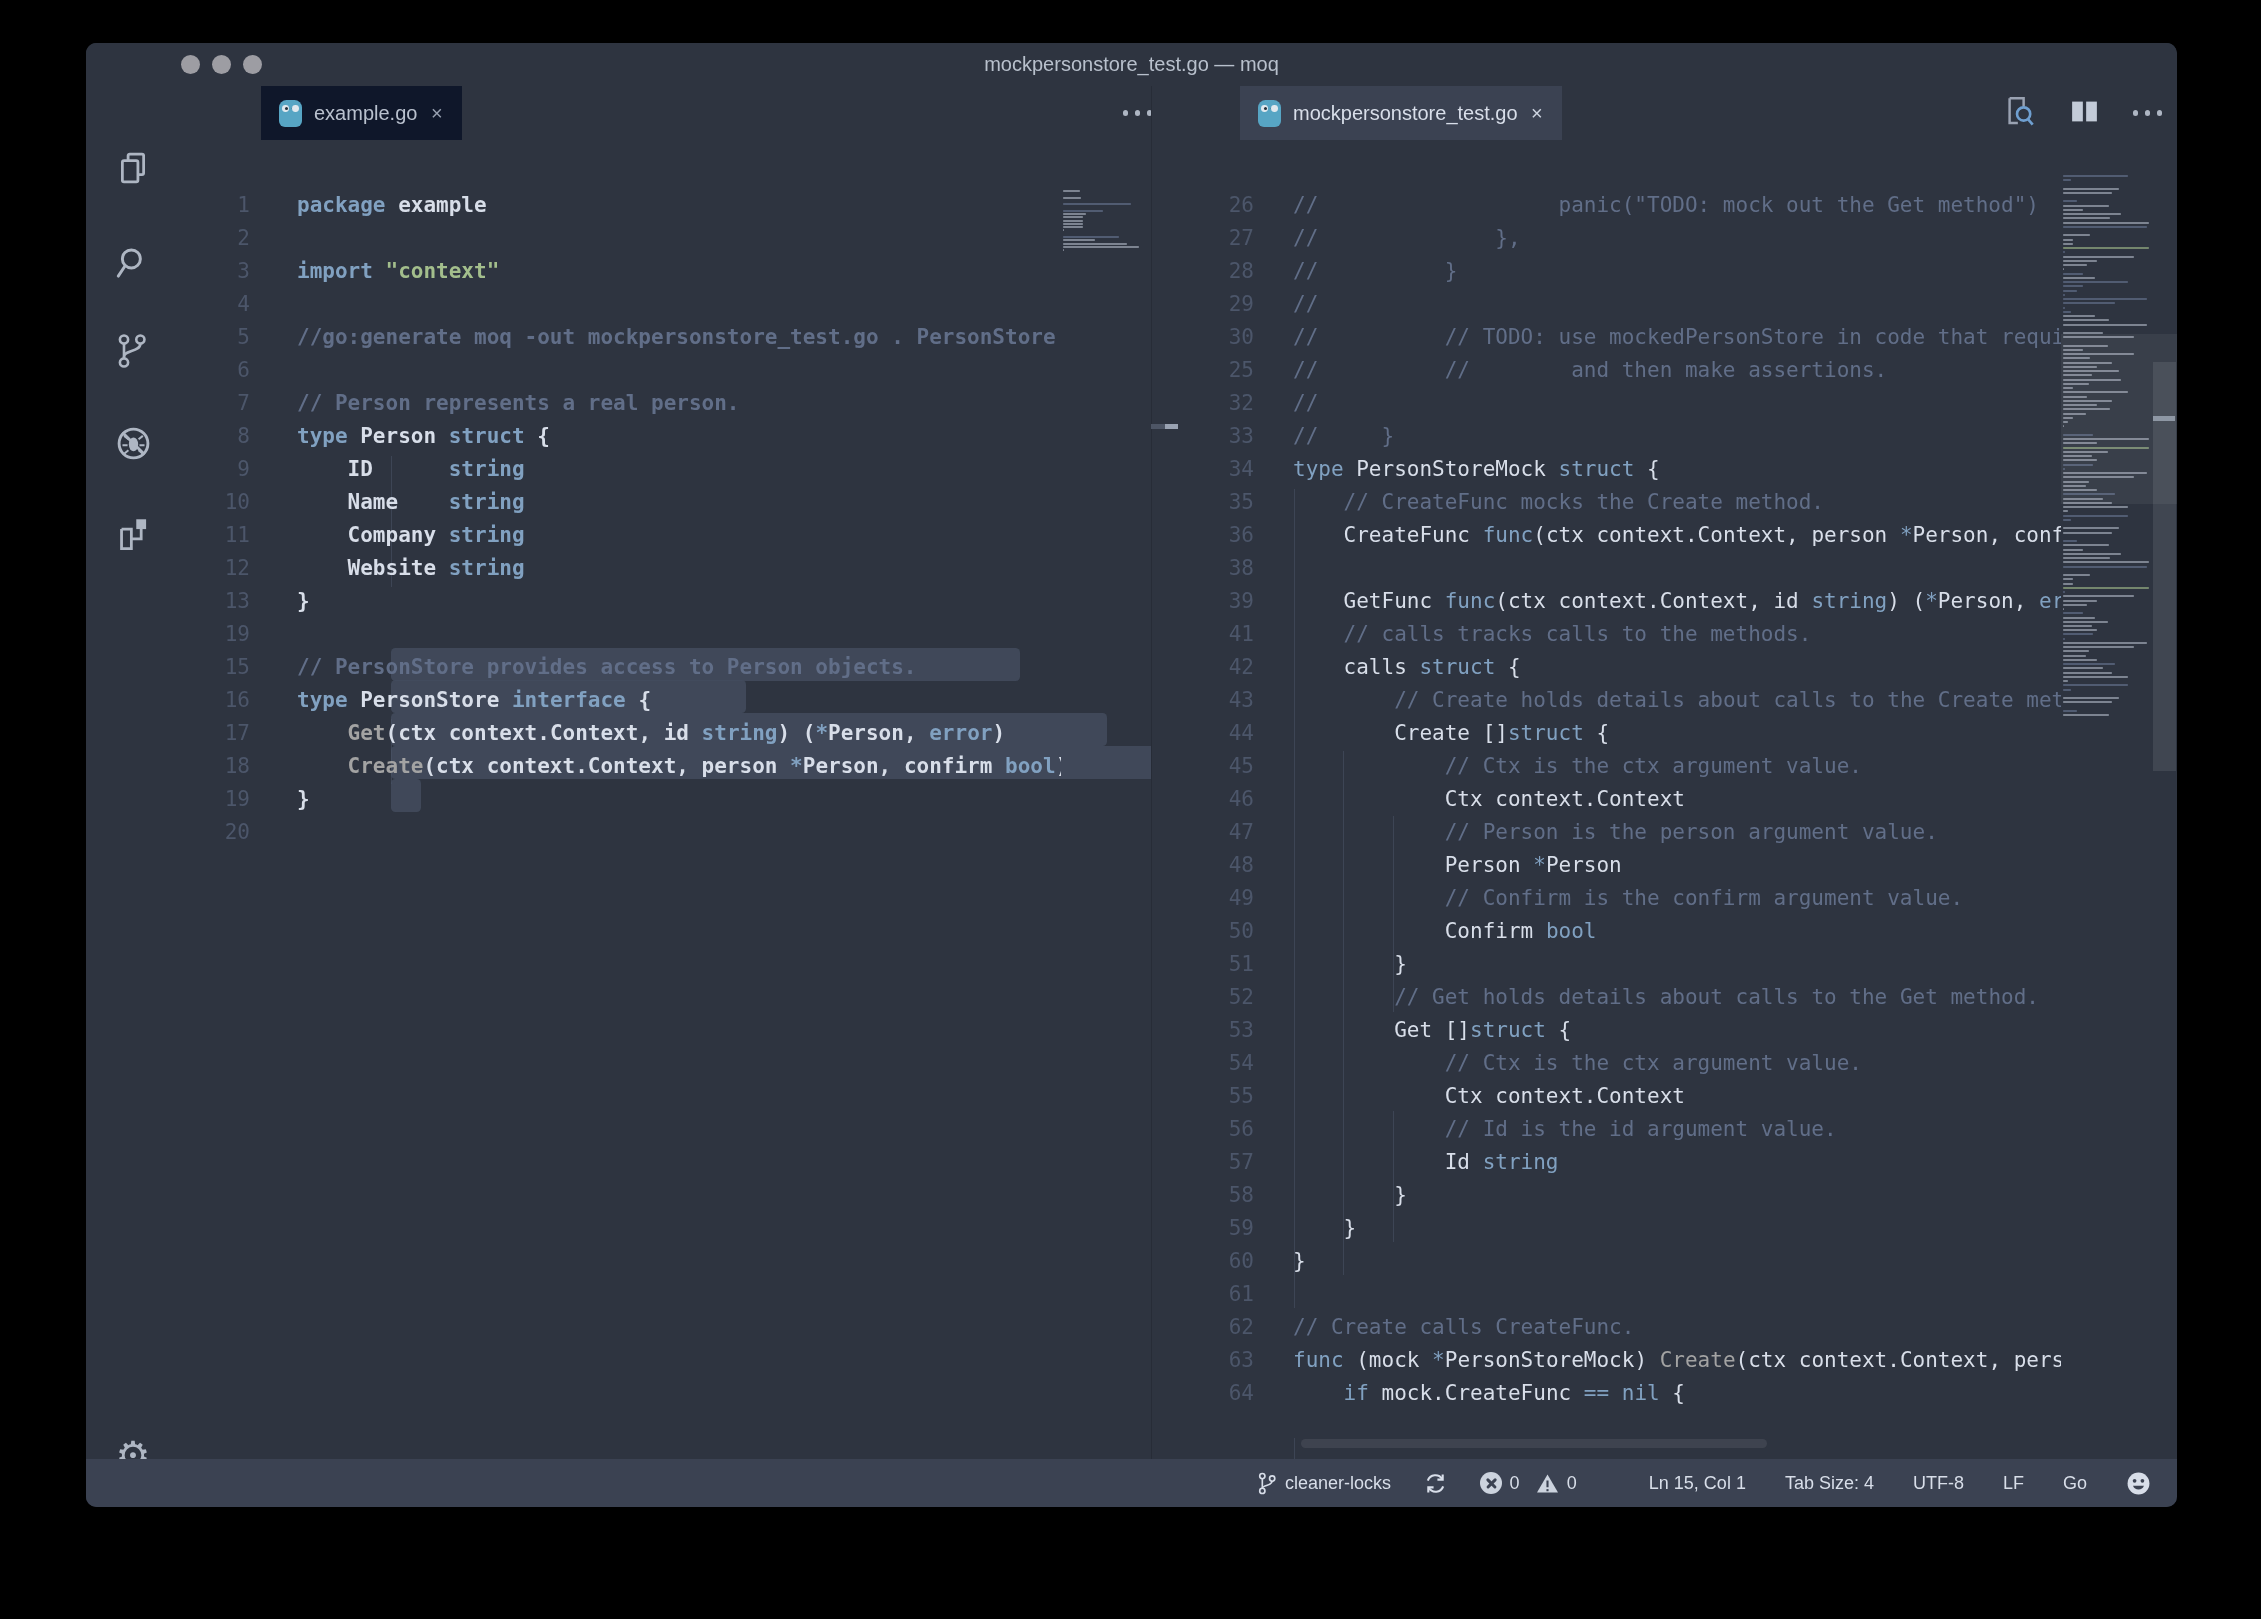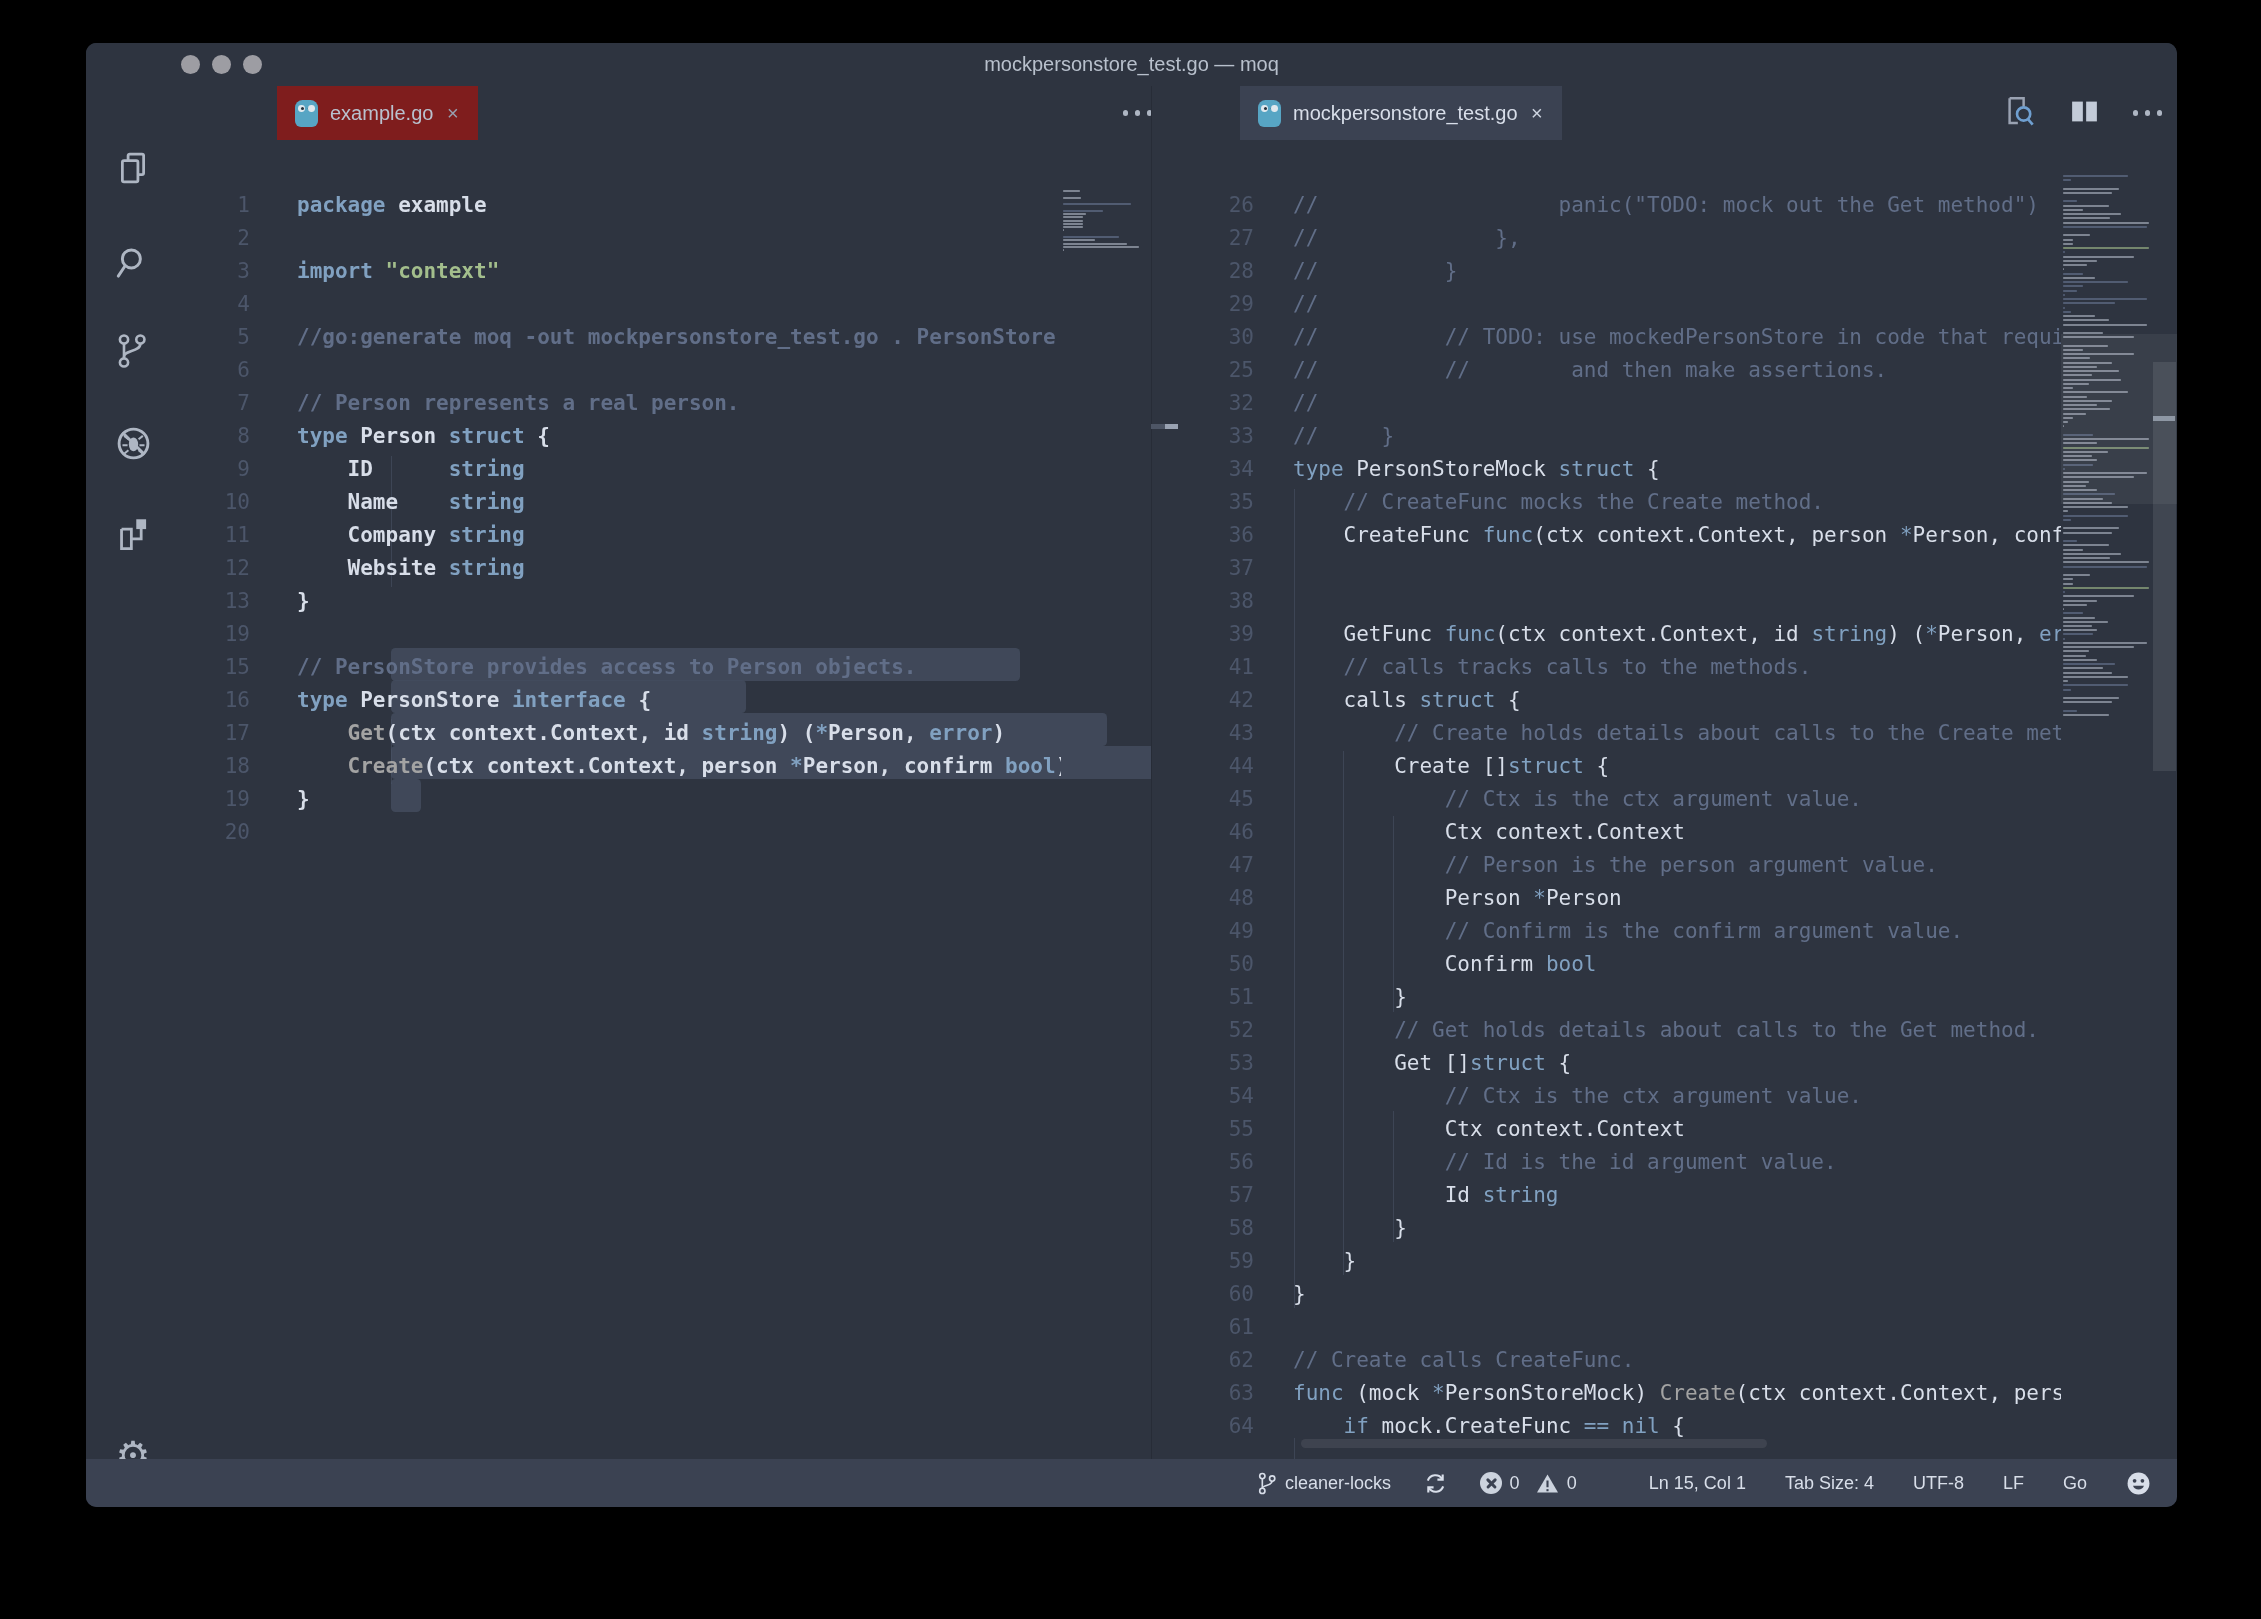--- a/index.html
+++ b/index.html
@@ -18,21 +18,21 @@
   #activitybar { position:absolute; left:0; top:43px; width:94px; height:1373px; background:#2e3440; }
   .ab-icon { position:absolute; left:0; width:94px; height:76px; display:flex; align-items:center; justify-content:center; }
   .ab-icon svg { display:block; }
   #gear-item { font-size:39px; color:#aeb6c3; }
 
   
   .tabbar { position:absolute; top:43px; height:54px; background:#2e3440; }
   #tabbar-left  { left:94px;  width:971px; }
   #tabbar-right { left:1065px; width:1027px; }
   .tab { position:absolute; top:0; height:54px; display:flex; align-items:center; padding:0 18px; gap:12px; }
-  #tab-example { left:97px; background:#7f1d1d; }
+  #tab-example { left:81px; background:#0f172a; }
   #tab-mock { left:89px; background:#3b4252; }
   .tab-label { font-size:20px; }
   #tab-example .tab-label { color:#b9c1ce; }
   #tab-mock .tab-label { color:#d8dee9; }
   .tab-close { font-size:20px; color:#97a0b0; padding:0 1.5px; }
   #tab-mock .tab-close { color:#cdd4e0; }
   .gopher { width:23px; height:27px; background:#57a5c4; border-radius:7.6px 7.6px 6px 6px; position:relative; }
   .gopher:before, .gopher:after { content:""; position:absolute; top:5.3px; width:6.8px; height:6.8px;
       background:#dfe8ee; border-radius:50%; }
   .gopher:before { left:3px; } .gopher:after { right:3px; }
@@ -347,24 +347,20 @@
           <span class="ln">34</span>
           <pre class="code"><span class="tk-k">type</span><span class="tk-d"> PersonStoreMock </span><span class="tk-k">struct</span><span class="tk-d"> {</span></pre>
         </div>
         <div class="crow">
           <span class="ln">35</span>
           <pre class="code"><span class="tk-d">    </span><span class="tk-c">// CreateFunc mocks the Create method.</span></pre>
         </div>
         <div class="crow">
           <span class="ln">36</span>
           <pre class="code"><span class="tk-d">    CreateFunc </span><span class="tk-k">func</span><span class="tk-d">(ctx context.Context, person </span><span class="tk-k">*</span><span class="tk-d">Person, confirm </span></pre>
-        </div>
-        <div class="crow">
-          <span class="ln">37</span>
-          <pre class="code"></pre>
         </div>
         <div class="crow">
           <span class="ln">38</span>
         </div>
         <div class="crow">
           <span class="ln">39</span>
           <pre class="code"><span class="tk-d">    GetFunc </span><span class="tk-k">func</span><span class="tk-d">(ctx context.Context, id </span><span class="tk-k">string</span><span class="tk-d">) (</span><span class="tk-k">*</span><span class="tk-d">Person, </span><span class="tk-k">error</span></pre>
         </div>
         <div class="crow">
           <span class="ln">41</span>

